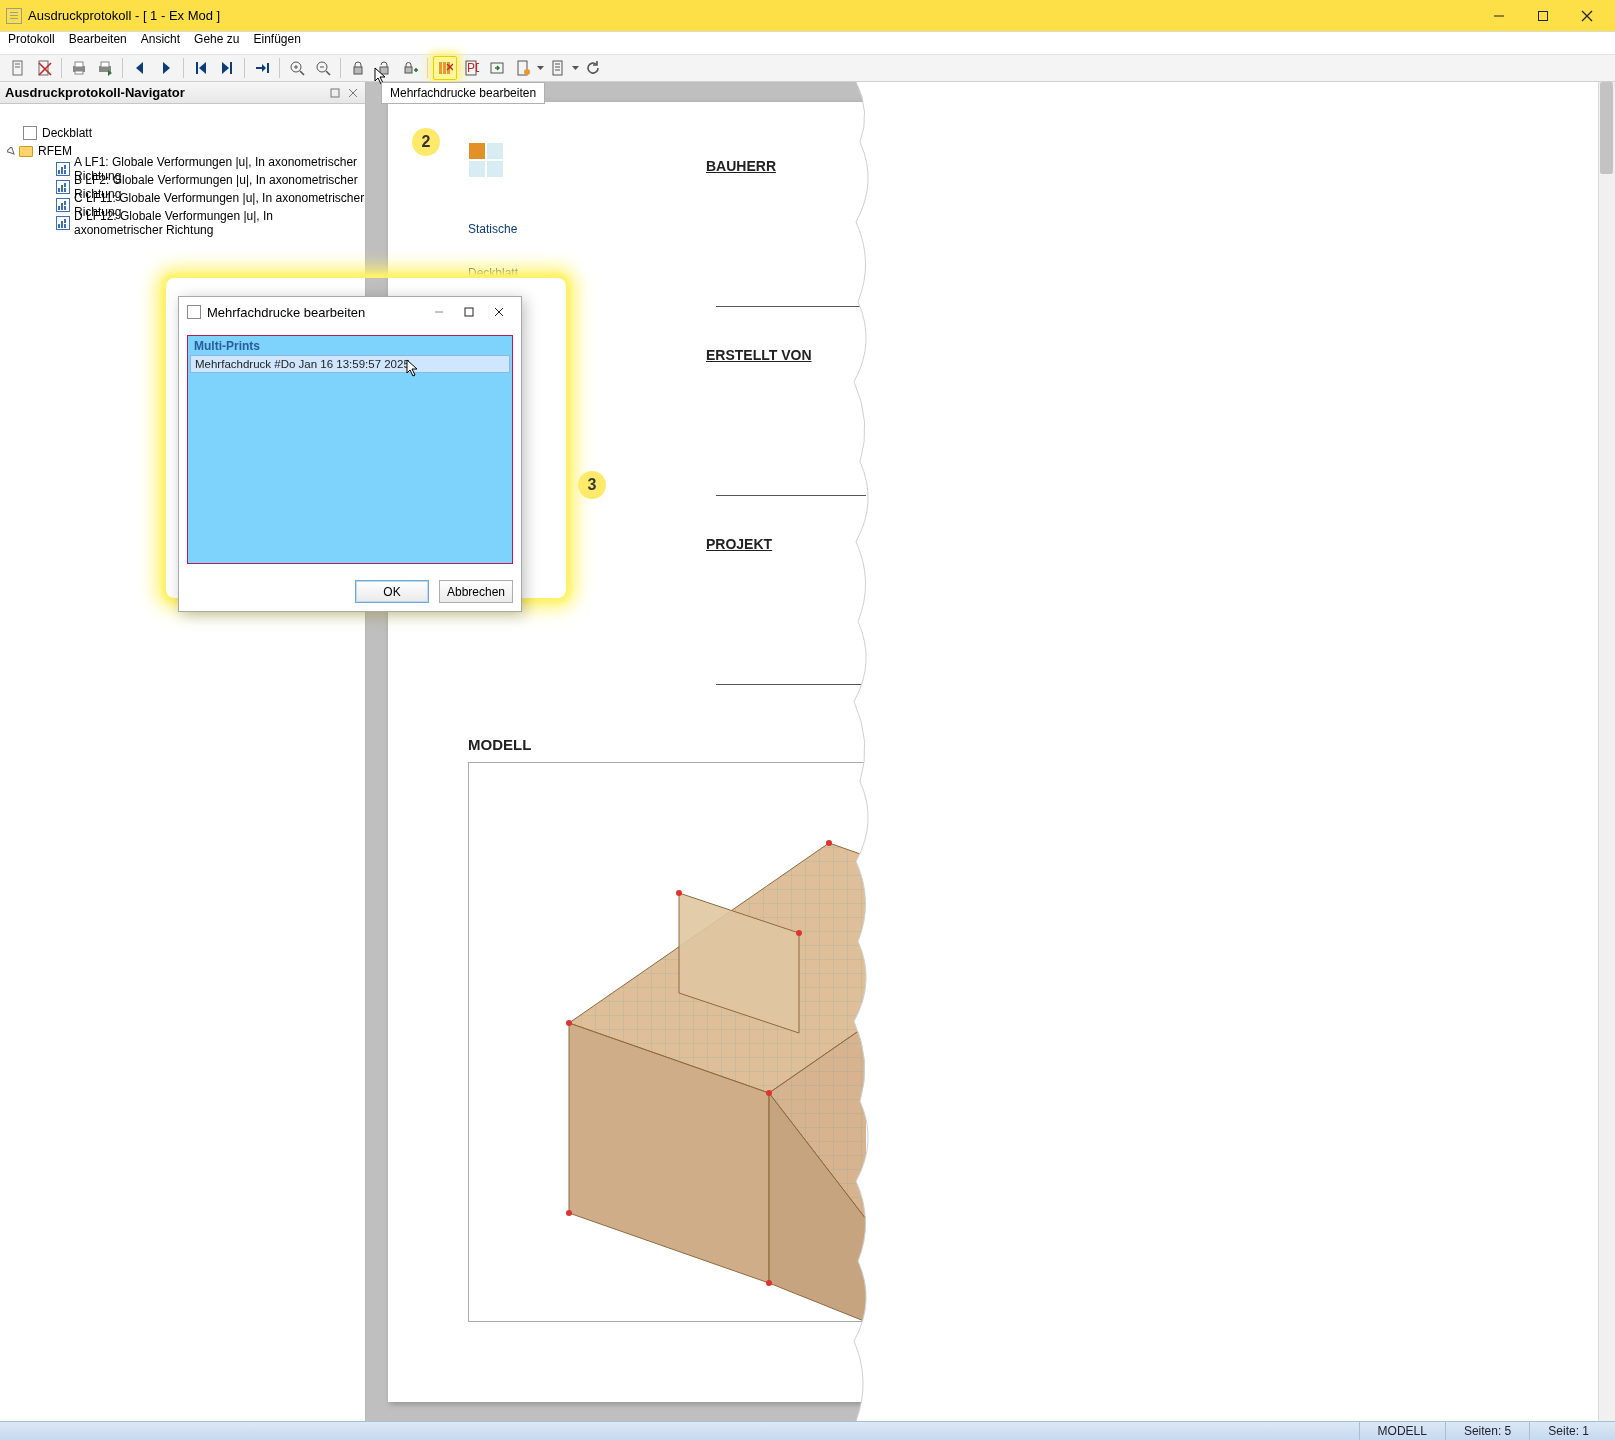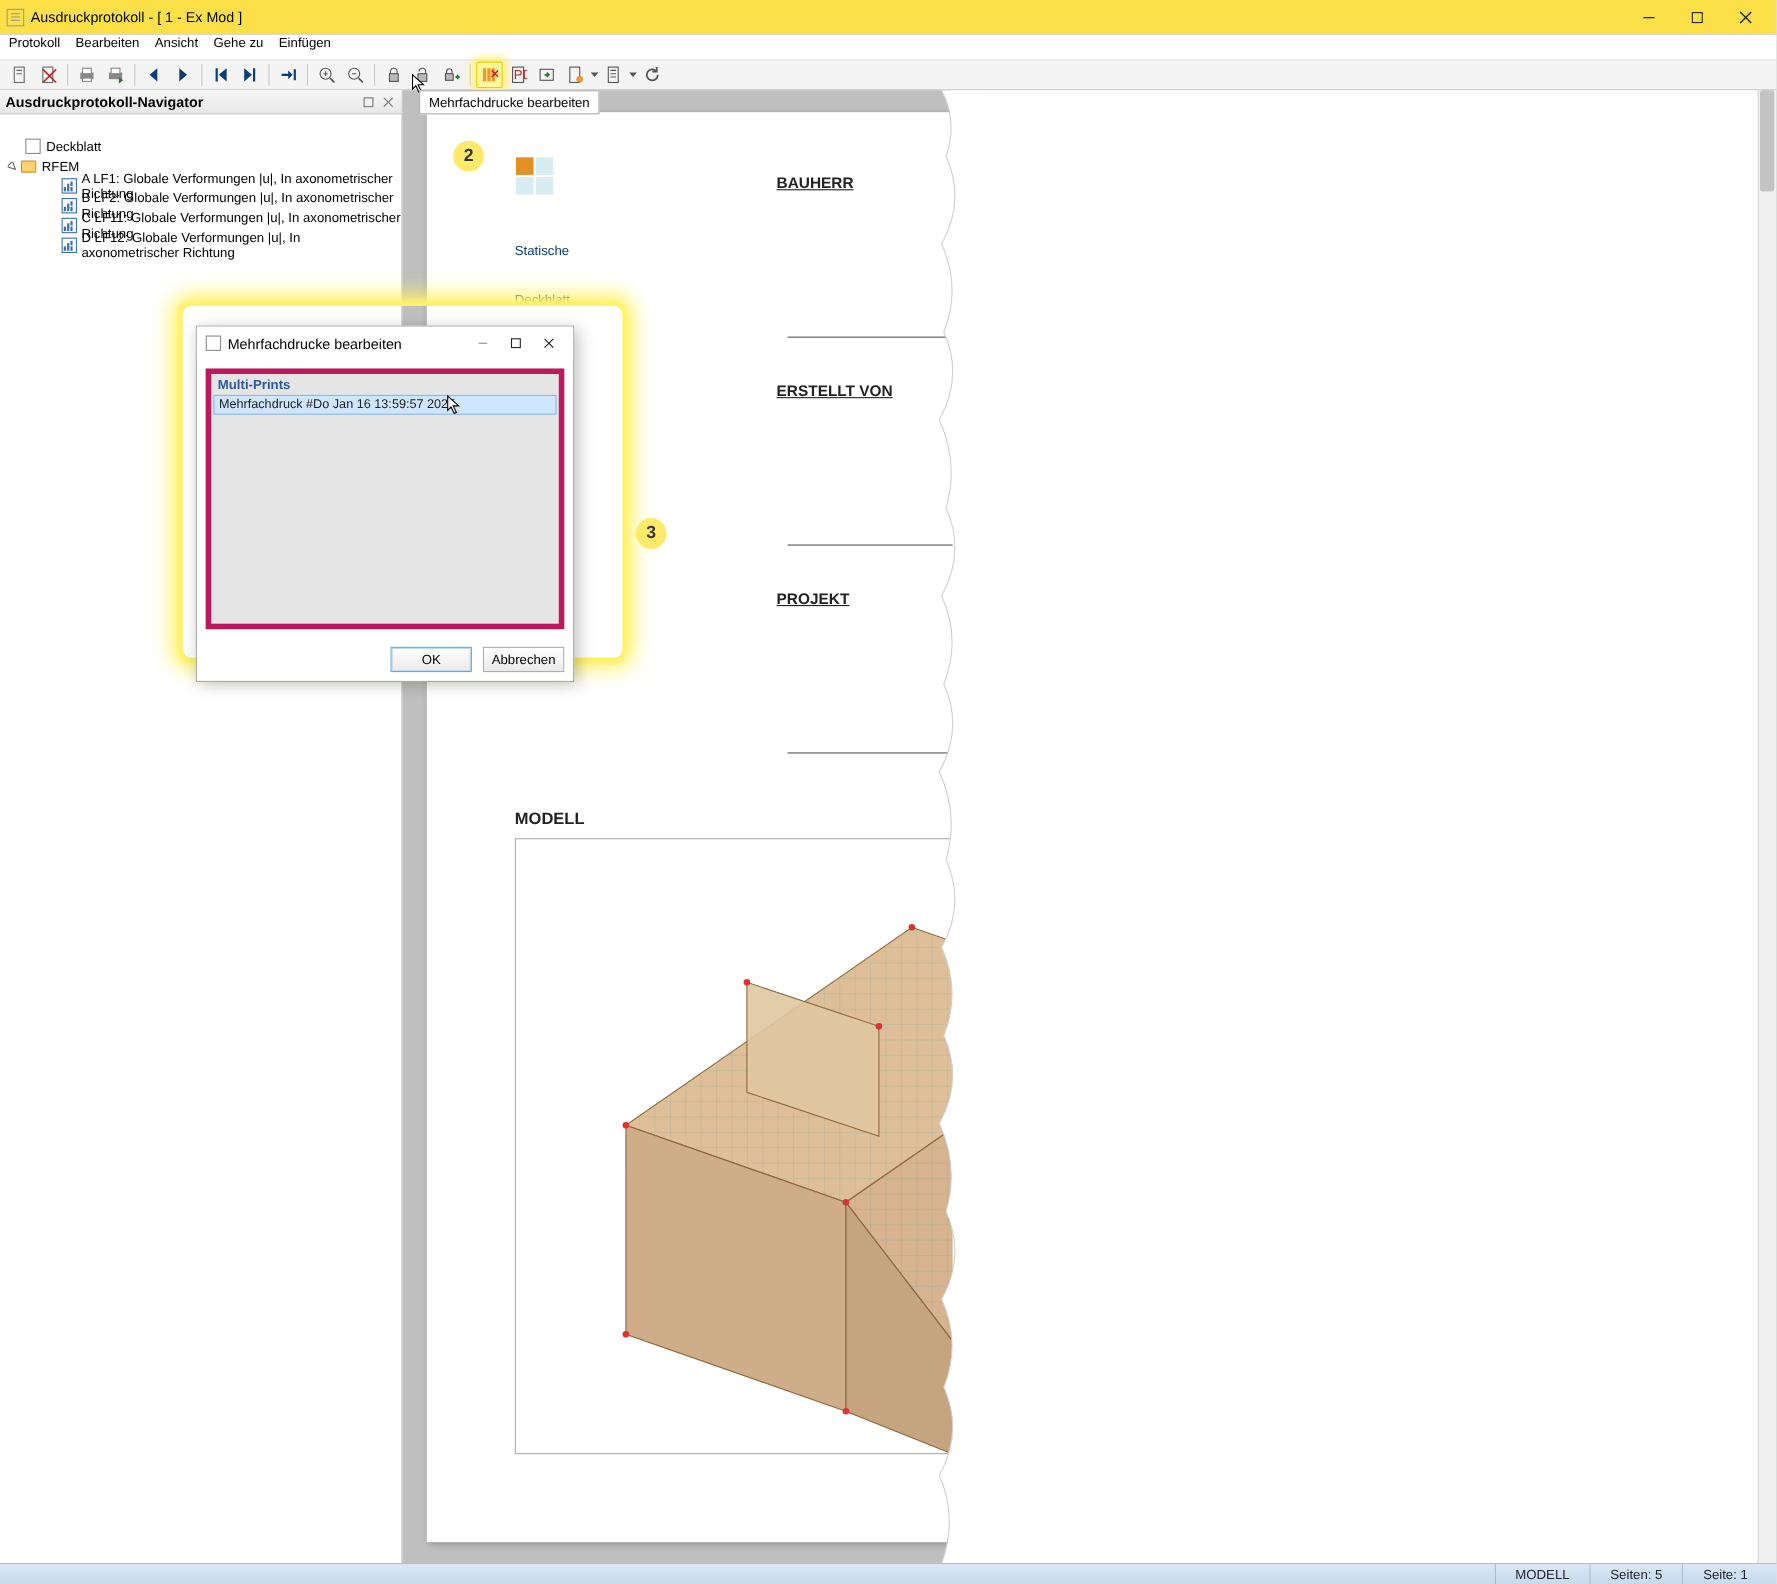--- a/index.html
+++ b/index.html
@@ -78,21 +78,21 @@
   .statusbar .cell { padding:0 18px; border-left:1px solid #a8bdd6; height:100%; display:flex; align-items:center; }
 
   
   .glow { position:absolute; left:166px; top:278px; width:400px; height:320px; border-radius:8px; box-shadow:0 0 18px 10px #fff26a, 0 0 4px 4px #fff26a; pointer-events:none; z-index:40; }
   .dialog { position:absolute; left:178px; top:296px; width:344px; background:#fff; border:1px solid #a9a9a9; box-shadow:3px 3px 14px rgba(0,0,0,.25); z-index:50; }
   .dialog .dtitle { height:30px; display:flex; align-items:center; padding:0 8px; background:#fff; }
   .dialog .dtitle .doc-icon { width:14px; height:14px; border:1px solid #8a8a8a; margin-right:6px; }
   .dialog .dtitle .t { font-size:13px; flex:1; }
   .dialog .dbtn { width:28px; height:22px; display:flex; align-items:center; justify-content:center; margin-left:2px; }
   .dialog .dbody { padding:8px; }
-  .dialog .listwrap { border:5px solid #be185d; background:#e5e5e5; }
+  .dialog .listwrap { border:1px solid #be185d; background:#7dd3fc; }
   .dialog .listhead { color:#2c5aa0; font-weight:600; padding:3px 6px 2px; font-size:12px; }
   .dialog .listitem { background:#cfe6ff; border:1px solid #8fb6e0; margin:0 2px 2px; padding:2px 4px; font-size:11.5px; color:#222; }
   .dialog .listspace { height:188px; }
   .dialog .dfoot { display:flex; justify-content:flex-end; gap:10px; padding:8px; }
   .dialog button { width:74px; height:23px; background:linear-gradient(#fff,#eaeaea); border:1px solid #adadad; font-size:12px; }
   .dialog button.primary { border:1px solid #6fa7db; box-shadow:inset 0 0 0 1px #bcd8f2; }
 
   .cursor { position:absolute; left:406px; top:359px; z-index:60; }
   .cursor2 { position:absolute; z-index:20; }
 </style>

